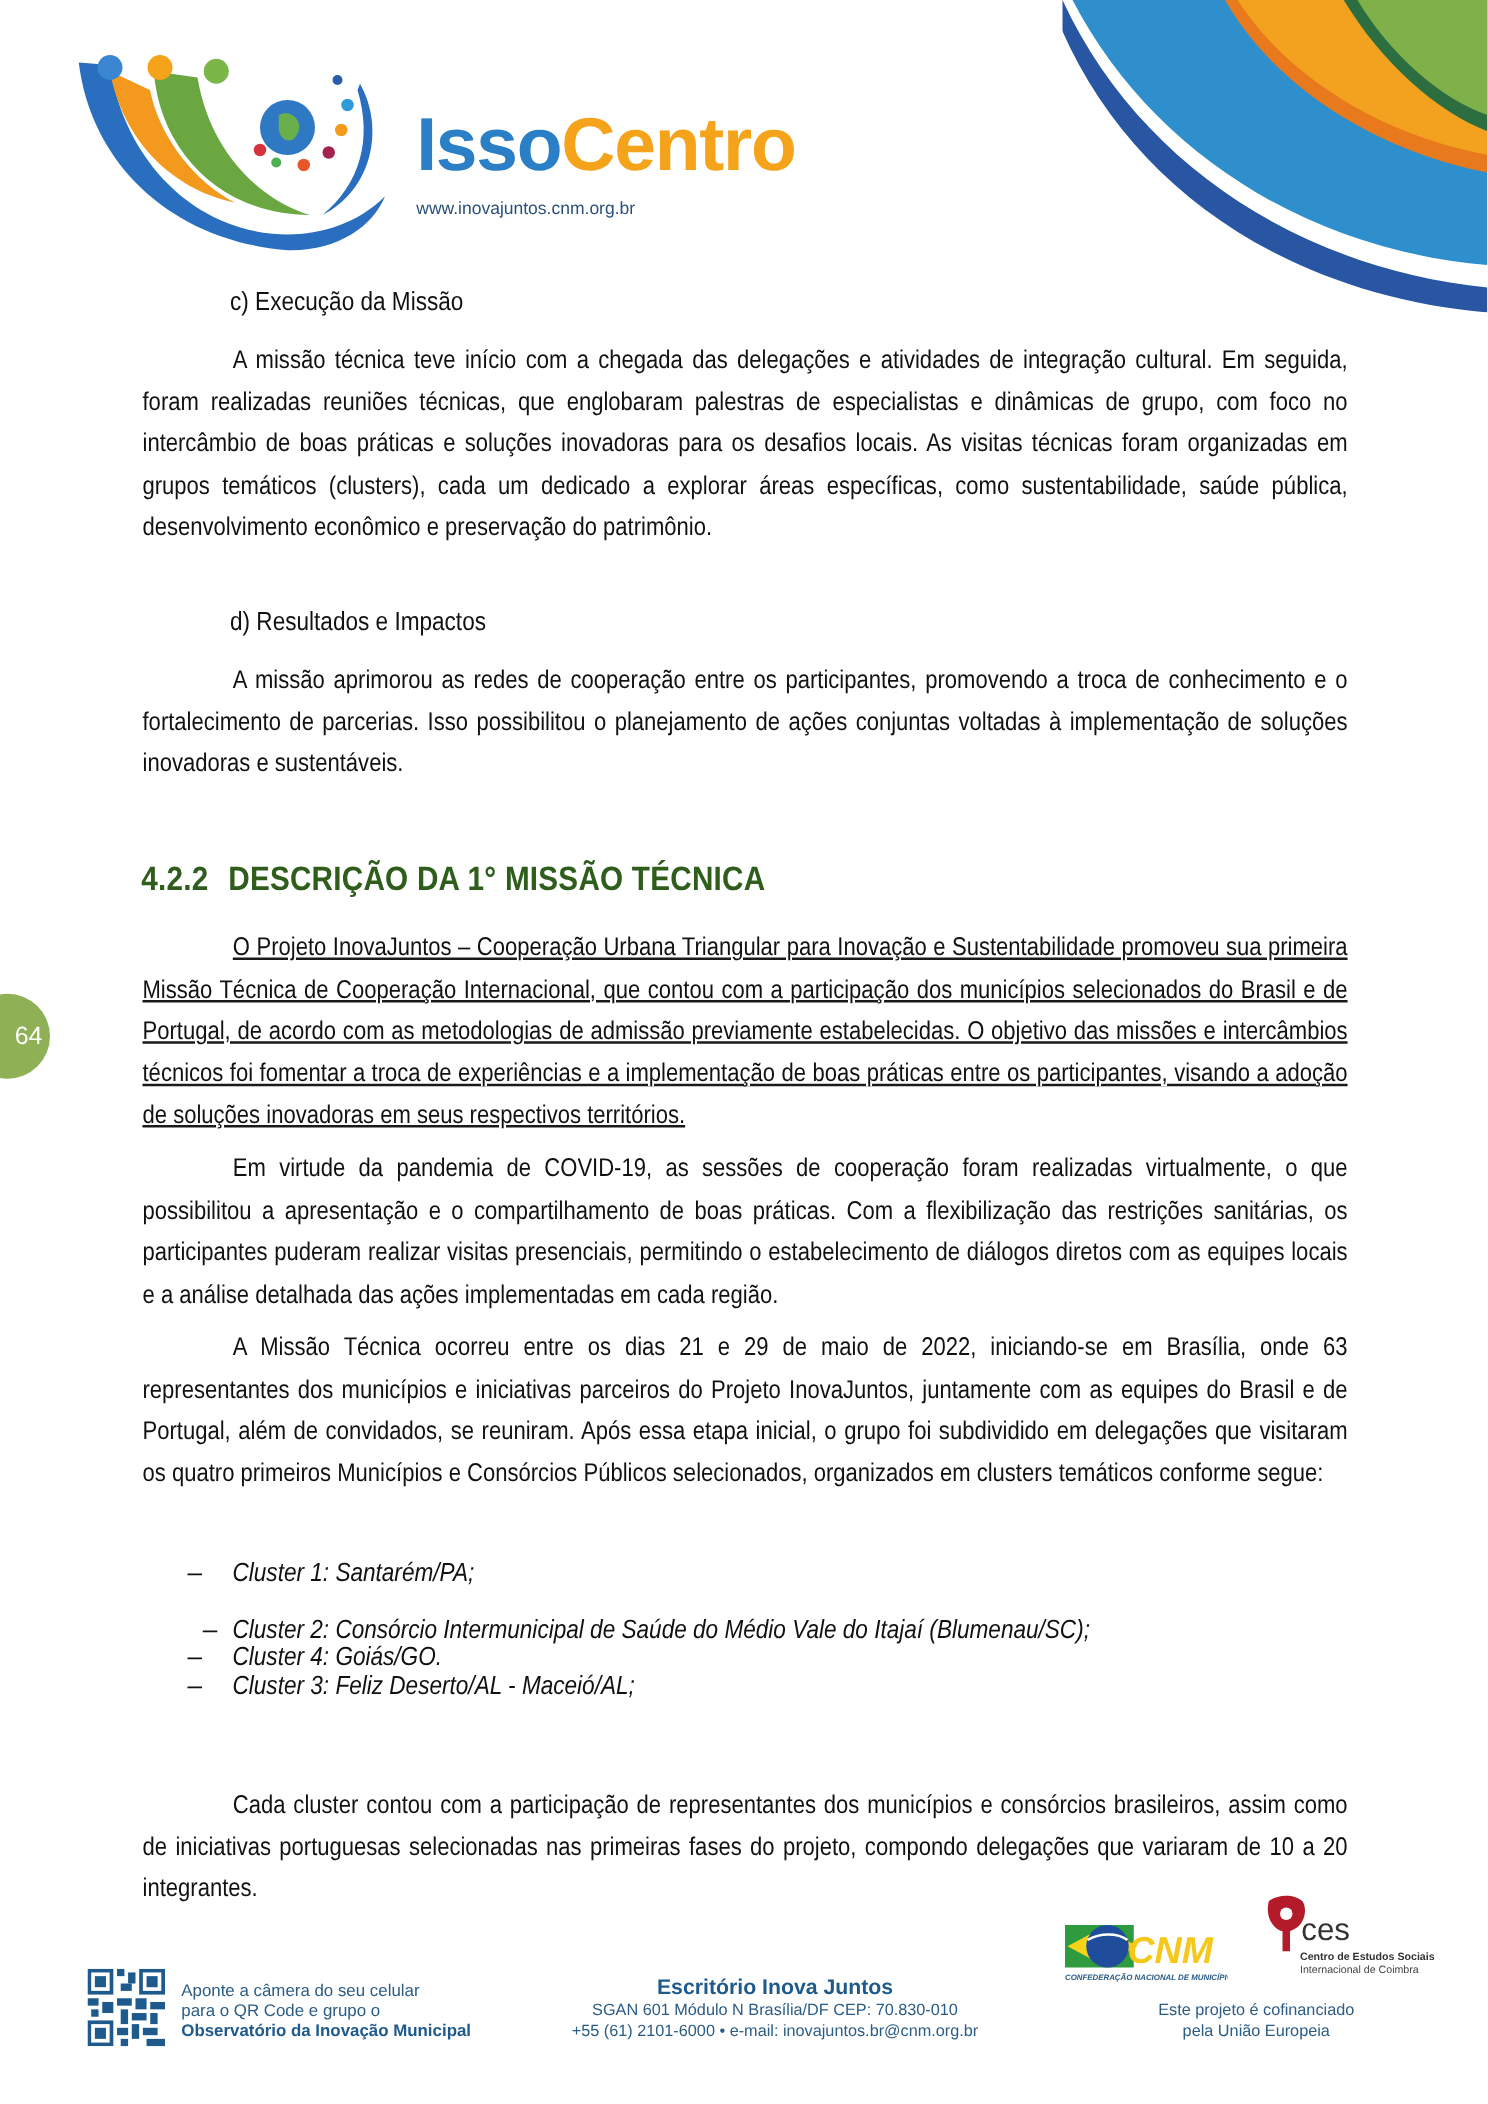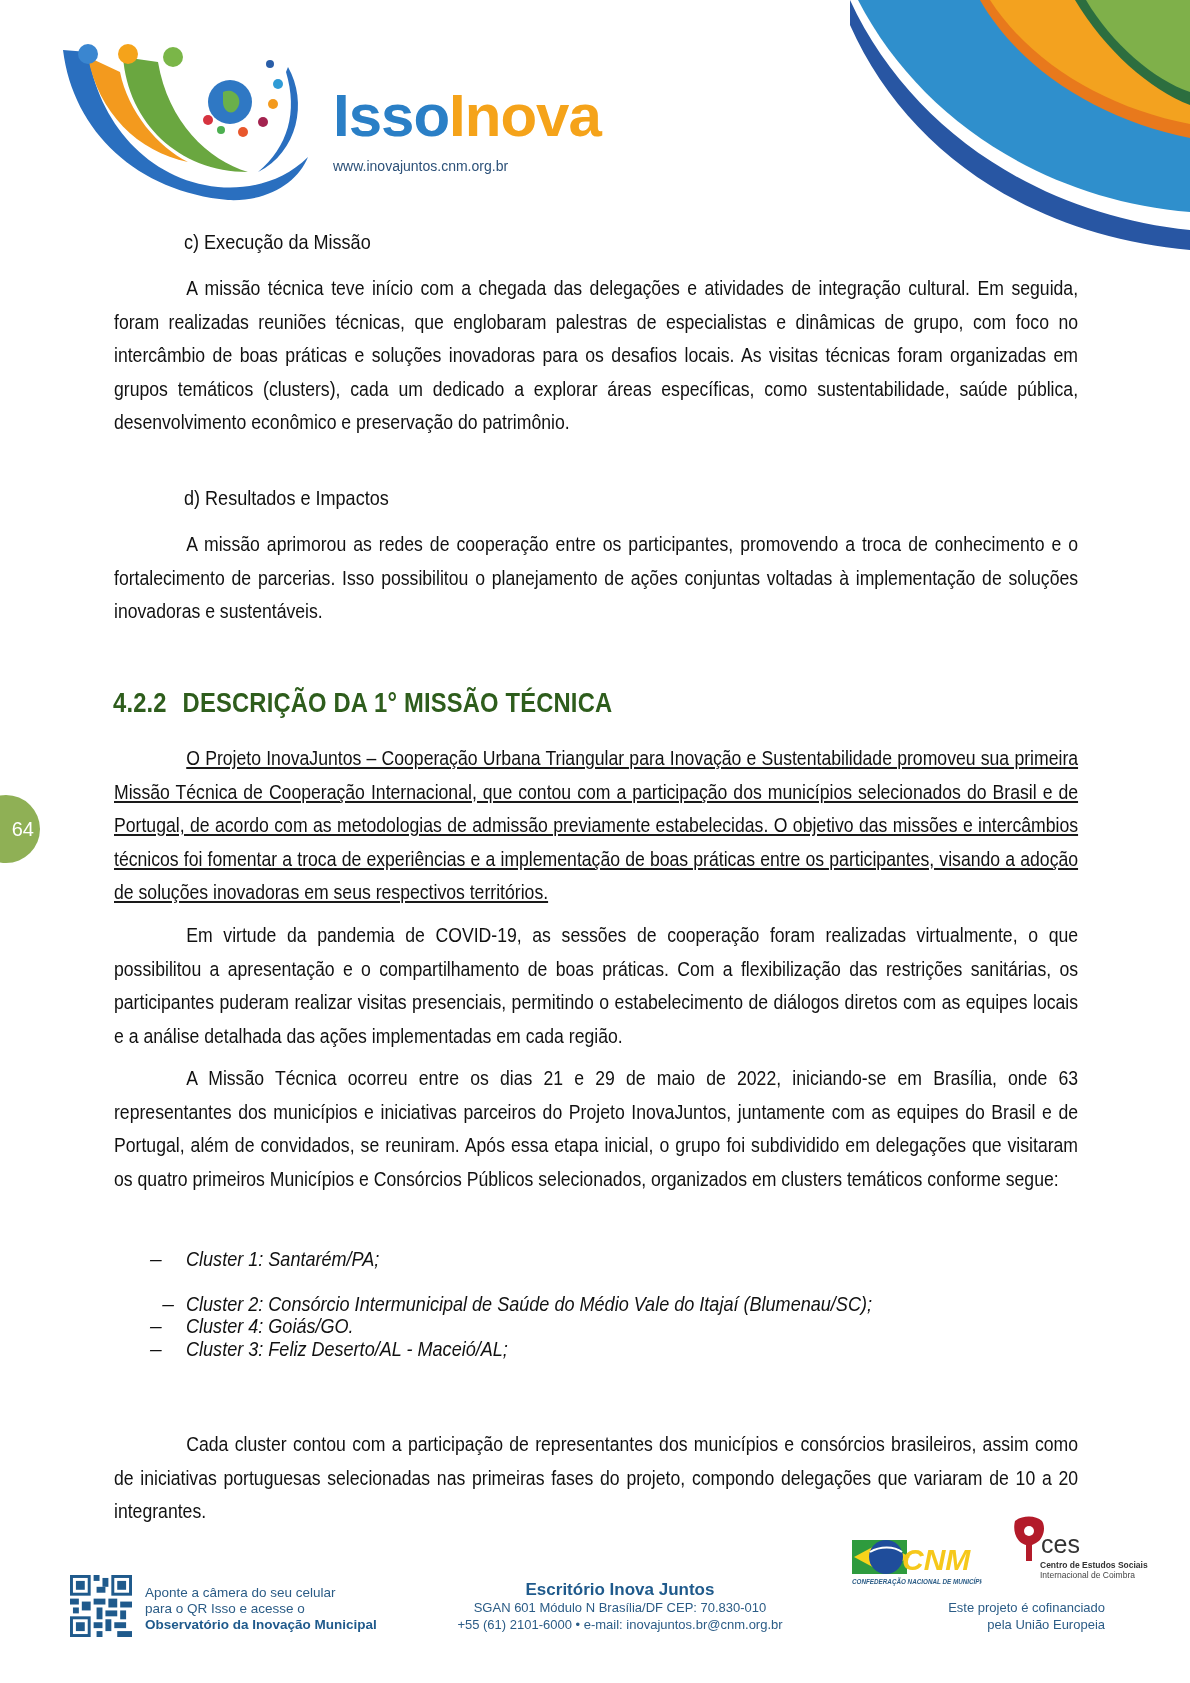--- a/index.html
+++ b/index.html
@@ -39,21 +39,21 @@
   .qr-text { position:absolute; left:145px; top:1585px; font-size:13.5px; line-height:16px; color:#2b5c86; }
   .qr-text .strong { font-weight:bold; color:#1f5a8c; }
   .office { position:absolute; left:440px; top:1581px; width:360px; text-align:center; color:#2b5c86;
             font-size:13px; line-height:17px; }
   .office .title { font-weight:bold; font-size:17px; color:#1f5a8c; margin-bottom:1px; }
   .cnm { position:absolute; left:852px; top:1530px; width:130px; height:58px; }
   .ces { position:absolute; left:1012px; top:1515px; width:130px; height:70px; }
   .ces-word { position:absolute; left:1041px; top:1530px; font-size:25px; color:#333; }
   .ces-sub { position:absolute; left:1040px; top:1560px; font-size:8.5px; line-height:10px; color:#444; }
   .ces-sub b { color:#333; }
-  .cofin { position:absolute; left:905px; top:1599px; width:200px; text-align:right; font-size:13px;
+  .cofin { position:absolute; left:905px; top:1599px; width:200px; text-align:center; font-size:13px;
            line-height:17px; color:#2b5c86; }
 </style>
 </head>
 <body>
 
 <svg class="corner-swoosh" viewBox="0 0 340 250">
   <path d="M0,0 C60,130 190,215 340,230 L340,250 C170,235 40,140 -10,0 Z" fill="#2856a3"></path>
   <path d="M8,0 C70,120 195,200 340,212 L340,0 Z" fill="#2f8fcc"></path>
   <path d="M130,0 C170,70 250,120 340,138 L340,0 Z" fill="#e8791c"></path>
   <path d="M140,0 C180,62 255,108 340,124 L340,0 Z" fill="#f3a21f"></path>
@@ -73,21 +73,21 @@
   <circle cx="212" cy="22" r="4" fill="#2a5ea8"></circle>
   <circle cx="220" cy="42" r="5" fill="#2f9bd6"></circle>
   <circle cx="215" cy="62" r="5" fill="#f39a1e"></circle>
   <circle cx="150" cy="78" r="5" fill="#d6333f"></circle>
   <circle cx="163" cy="88" r="4" fill="#4caf50"></circle>
   <circle cx="185" cy="90" r="5" fill="#e8572c"></circle>
   <circle cx="205" cy="80" r="5" fill="#a3234f"></circle>
   <path d="M230,25 C250,60 240,110 200,130 C230,105 240,70 228,30 Z" fill="#2a6fbf"></path>
 </svg>
 <div class="brand-name">
-  <span class="b1">Isso</span><span class="b2">Inova</span>
+  <span class="b1">Isso</span><span class="b2">Centro</span>
 </div>
 <div class="brand-url">www.inovajuntos.cnm.org.br</div>
 
 <div class="page-num">64</div>
 
 <div class="subhead" style="left:184px; top:230px;">c) Execução da Missão</div>
 <div class="block" style="top:271px;">
   <p class="para"><span class="indent"></span><span>A missão técnica teve início com a chegada das delegações e atividades de integração cultural. Em seguida, foram realizadas reuniões técnicas, que englobaram palestras de especialistas e dinâmicas de grupo, com foco no intercâmbio de boas práticas e soluções inovadoras para os desafios locais. As visitas técnicas foram organizadas em grupos temáticos (clusters), cada um dedicado a explorar áreas específicas, como sustentabilidade, saúde pública, desenvolvimento econômico e preservação do patrimônio.</span></p>
 </div>
 
@@ -153,21 +153,21 @@
       <rect x="8" y="16" width="3" height="2"></rect>
     <rect x="12" y="15" width="2" height="4"></rect>
       <rect x="15" y="16" width="4" height="2"></rect>
       <rect x="16" y="19" width="5" height="2"></rect>
     <rect x="9" y="19" width="2" height="2"></rect>
       <rect x="1" y="11" width="2" height="2"></rect>
   </g>
 </svg>
 <div class="qr-text">
   <div>Aponte a câmera do seu celular</div>
-  <div>para o QR Isso e acesse o</div>
+  <div>para o QR Code e grupo o</div>
   <div class="strong">Observatório da Inovação Municipal</div>
 </div>
 
 <div class="office">
   <div class="title">Escritório Inova Juntos</div>
   <div>SGAN 601 Módulo N Brasília/DF  CEP: 70.830-010</div>
   <div>+55 (61) 2101-6000   •   e-mail: inovajuntos.br@cnm.org.br</div>
 </div>
 
 <svg class="cnm" viewBox="0 0 130 58">

